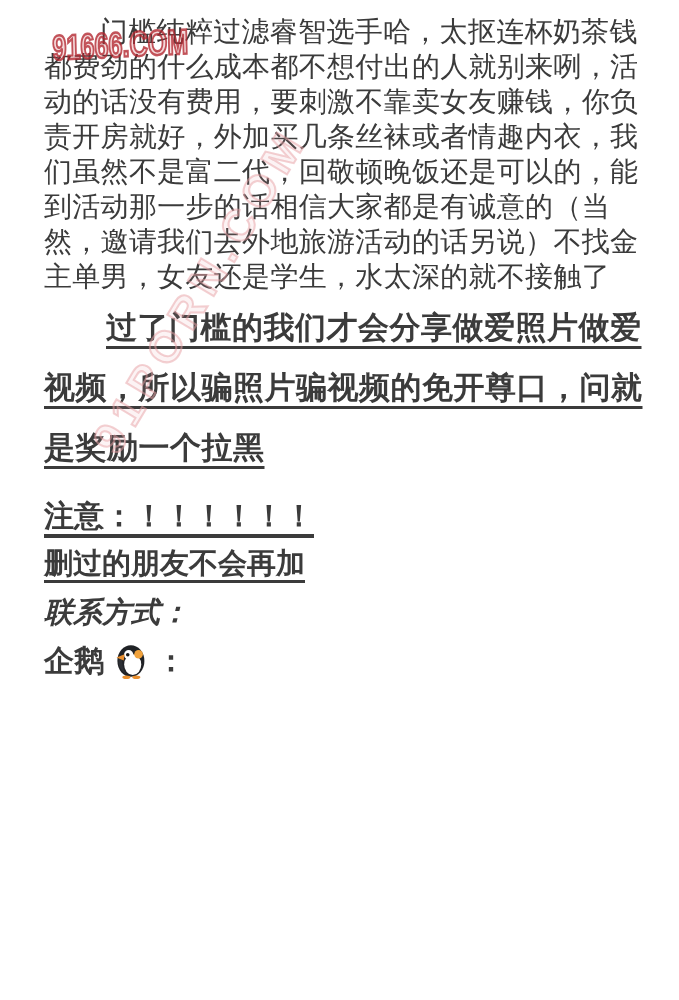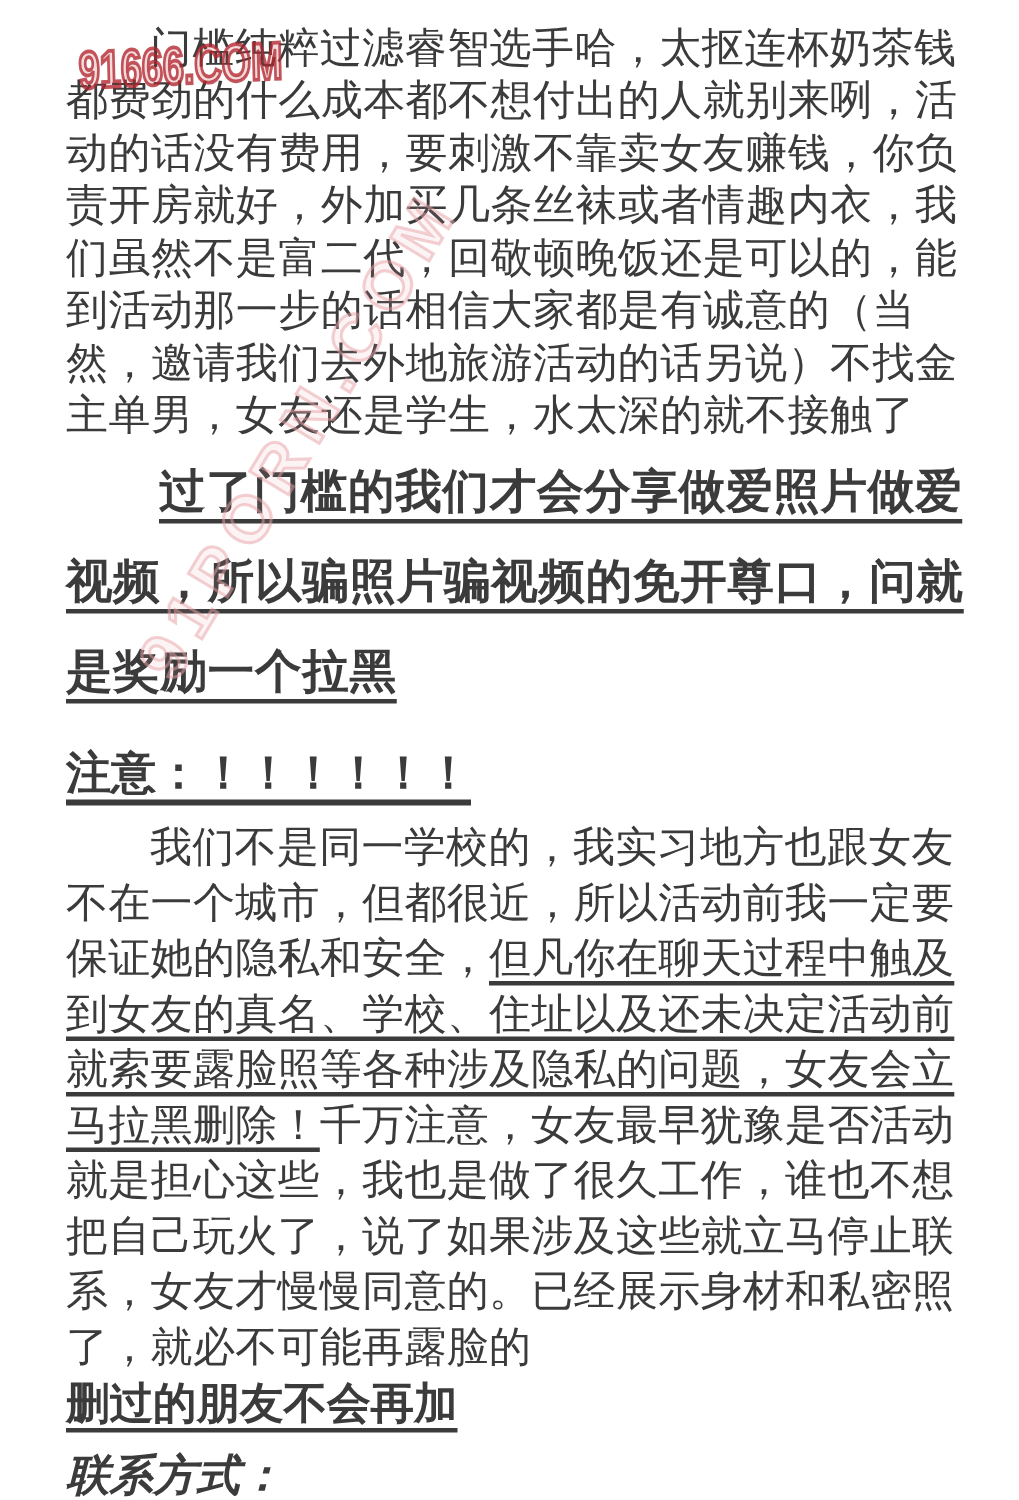--- a/index.html
+++ b/index.html
@@ -142,21 +142,20 @@
 
   <div class="wm wm-top">91666.COM</div>
   <div class="wm wm-diag">91PORN.COM</div>
 
   <p class="p-threshold indent"><span class="seg seg-normal">门槛纯粹过滤睿智选手哈，太抠连杯奶茶钱都费劲的什么成本都不想付出的人就别来咧，活动的话没有费用，要刺激不靠卖女友赚钱，你负责开房就好，外加买几条丝袜或者情趣内衣，我们虽然不是富二代，回敬顿晚饭还是可以的，能到活动那一步的话相信大家都是有诚意的（当然，邀请我们去外地旅游活动的话另说）不找金主单男，女友还是学生，水太深的就不接触了</span></p>
 
   <p class="p-emphasis indent"><span class="seg seg-underline">过了门槛的我们才会分享做爱照片做爱视频，所以骗照片骗视频的免开尊口，问就是奖励一个拉黑</span></p>
 
   <p class="p-notice"><span class="seg seg-underline">注意：！！！！！！</span></p>
 
-  <p class="p-privacy indent"><span class="seg seg-normal">我们不是同一学校的，我实习地方也跟女友不在一个城市，但都很近，所以活动前我一定要保证她的隐私和安全，</span><span class="seg seg-underline">但凡你在聊天过程中触及到女友的真名、学校、住址以及还未决定活动前就索要露脸照等各种涉及隐私的问题，女友会立马拉黑删除！</span><span class="seg seg-normal">千万注意，女友最早犹豫是否活动就是担心这些，我也是做了很久工作，谁也不想把自己玩火了，说了如果涉及这些就立马停止联系，女友才慢慢同意的。已经展示身材和私密照了，就必不可能再露脸的</span></p>
 
   <p class="p-noreadd"><span class="seg seg-underline">删过的朋友不会再加</span></p>
 
   <p class="contact-heading">联系方式：</p>
 
   <div class="qq-line">
     <span>企鹅</span>
     <svg class="penguin" viewBox="0 0 36 40" aria-hidden="true">
       <ellipse cx="19" cy="20" rx="15" ry="17.5" fill="#202226"></ellipse>
       <path d="M10 14 Q8 26 13 34 Q4 28 5.5 18 Q6.5 12 10 14 Z" fill="#2c2f34"></path>

